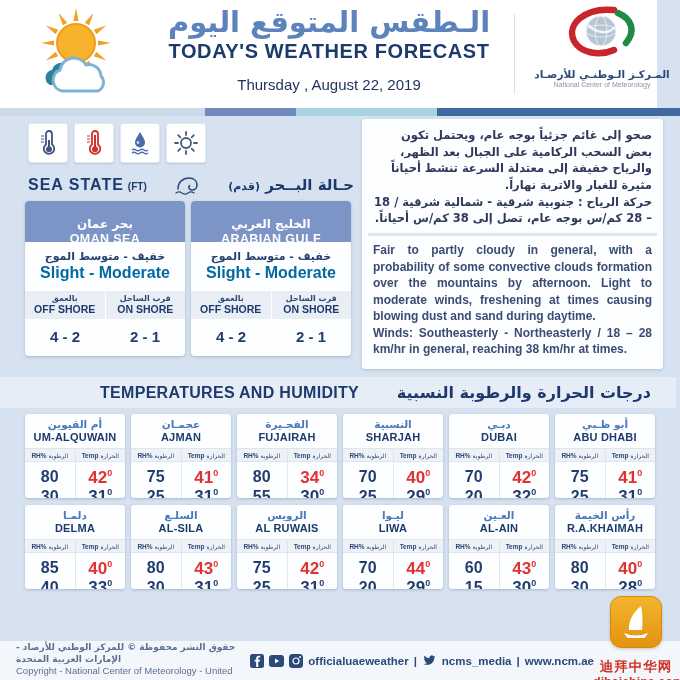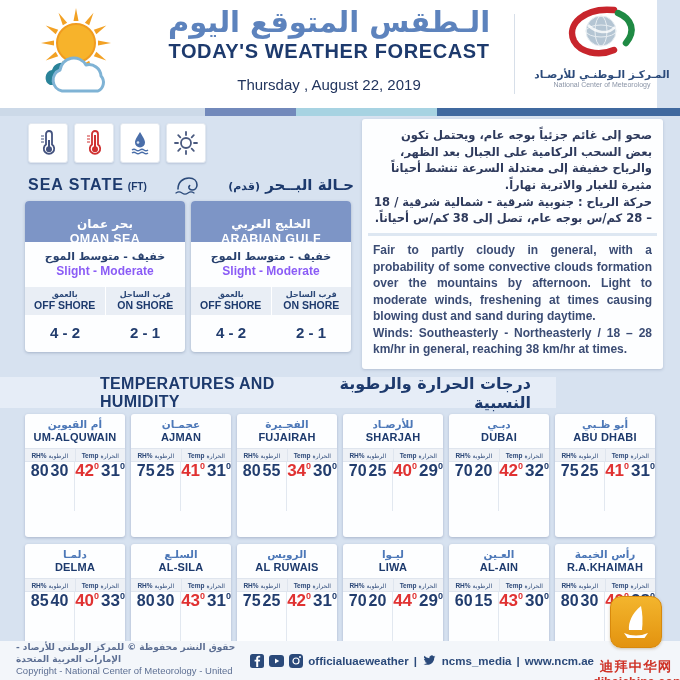--- a/index.html
+++ b/index.html
@@ -36,54 +36,54 @@
   .sea-ft{font-size:10px;font-weight:bold;color:#1d3a6d}
   .sea-title-ar{font-size:15px;font-weight:bold;color:#1d3a6d}
   .sea-title-ar .unit{font-size:11px}
   .panels{position:absolute;left:25px;top:201px;display:flex;gap:6px}
   .panel{width:160px;background:#fdfeff;border-radius:4px;box-shadow:0 1px 3px rgba(50,70,110,.3);overflow:hidden}
   .panel-head{height:41px;background:#7d95c6;color:#fff;text-align:center;padding-top:16px}
   .phar{font-size:12px;font-weight:bold;line-height:1.25}
   .phen{font-size:12.5px;font-weight:bold;letter-spacing:.4px}
   .cond{text-align:center;padding:8px 0 9px}
   .cond-ar{font-size:11px;font-weight:bold;color:#27406e}
-  .cond-en{font-size:12px;font-weight:bold;color:#8b5cf6;margin-top:1px}
+  .cond-en{font-size:16px;font-weight:bold;color:#0369a1;margin-top:1px}
   .shore-row{display:flex;gap:1px;background:#fff}
   .shore-cell{flex:1;background:#e9eef5;text-align:center;padding:3px 0 4px}
   .shore-ar{font-size:8px;font-weight:bold;color:#2c4878}
   .shore-en{font-size:10.5px;font-weight:bold;color:#1d3a6d}
   .val-row{display:flex;padding:9px 0 11px}
   .val{flex:1;text-align:center;font-size:15px;font-weight:bold;color:#223d6e}
 
   
   .forecast{position:absolute;left:362px;top:119px;width:301px;height:250px;background:#fdfeff;border-radius:3px;
             box-shadow:0 1px 3px rgba(50,70,110,.22);padding:8px 11px 6px;overflow:hidden}
   .fc-ar{font-size:11.5px;font-weight:bold;color:#2e3a5c;line-height:1.45;text-align:right}
   .fc-divider{height:3px;background:#dde7f2;margin:6px -5px}
   .fc-en{font-size:12px;font-weight:bold;color:#3b4c74;line-height:1.38;text-align:justify}
 
   
-  .temps-head{position:absolute;top:377px;left:0;width:556px;height:31px;background:#e6edf7;
+  .temps-head{position:absolute;top:377px;left:0;width:676px;height:31px;background:#e6edf7;
               display:flex;align-items:center;justify-content:space-between;padding:0 25px 0 100px}
   .th-en{font-size:16px;font-weight:bold;color:#1d3a6d;letter-spacing:.3px}
   .th-ar{font-size:16px;font-weight:bold;color:#1d3a6d}
 
   
   .cards{position:absolute;left:25px;top:414px;width:632px;display:flex;flex-wrap:wrap;column-gap:6px;row-gap:7px}
-  .card{width:100px;height:123px;background:#fdfeff;border-radius:3px;box-shadow:0 1px 3px rgba(50,70,110,.28);overflow:hidden}
+  .card{width:100px;height:84px;background:#fdfeff;border-radius:3px;box-shadow:0 1px 3px rgba(50,70,110,.28);overflow:hidden}
   .card-names{text-align:center;padding-top:4px;height:34px}
   .cn-ar{font-size:10.5px;font-weight:bold;color:#4d78b8;line-height:1.2}
   .cn-en{font-size:11px;font-weight:bold;color:#1d3a6d;letter-spacing:.2px}
   .cch-row{display:flex;height:14px;background:#eef1f6;border-top:1px solid #dfe5ee;border-bottom:1px solid #dfe5ee}
   .cch{flex:1;display:flex;align-items:center;justify-content:center;gap:2px}
   .cch:first-child{border-right:1px solid #dfe5ee}
   .cch .l-en{font-size:6.5px;font-weight:bold;color:#2c4878}
   .cch .l-ar{font-size:6px;color:#2c4878}
   .card-vals{display:flex;height:49px}
-  .cv{flex:1;display:flex;flex-direction:row;justify-content:center;gap:2px}
+  .cv{flex:1;display:flex;flex-direction:column;align-items:center;justify-content:center;gap:2px}
   .cv.rh{border-right:1px solid #e2e8f0;font-size:16px;color:#223d6e;font-weight:600}
   .cv .max-t{color:#e03232;font-size:17px;font-weight:bold;line-height:1}
   .cv .min-t{color:#223d6e;font-size:17px;font-weight:bold;line-height:1}
   sup.deg{font-size:9px;vertical-align:super;line-height:0}
 
   
   .footer{position:absolute;top:641px;left:0;width:680px;height:39px;background:#f3f6fa;
           display:flex;justify-content:space-between;padding:0 86px 0 16px}
   .cp{line-height:1.35}
   .cp-ar{font-size:9px;color:#5d6f93;font-weight:bold;text-align:left;direction:rtl}
@@ -354,21 +354,21 @@
       </div>
       <div class="cv">
         <span class="max-t"><span>34</span><sup class="deg">0</sup></span>
         <span class="min-t"><span>30</span><sup class="deg">0</sup></span>
       </div>
     </div>
   </div>
 
   <div class="card">
     <div class="card-names">
-      <div class="cn-ar ar">للأرصـاد</div>
+      <div class="cn-ar ar">النسبية</div>
       <div class="cn-en">SHARJAH</div>
     </div>
     <div class="cch-row">
       <div class="cch">
         <span class="l-en">RH%</span>
         <span class="l-ar ar">الرطوبة</span>
       </div>
       <div class="cch">
         <span class="l-en">Temp</span>
         <span class="l-ar ar">الحرارة</span>

